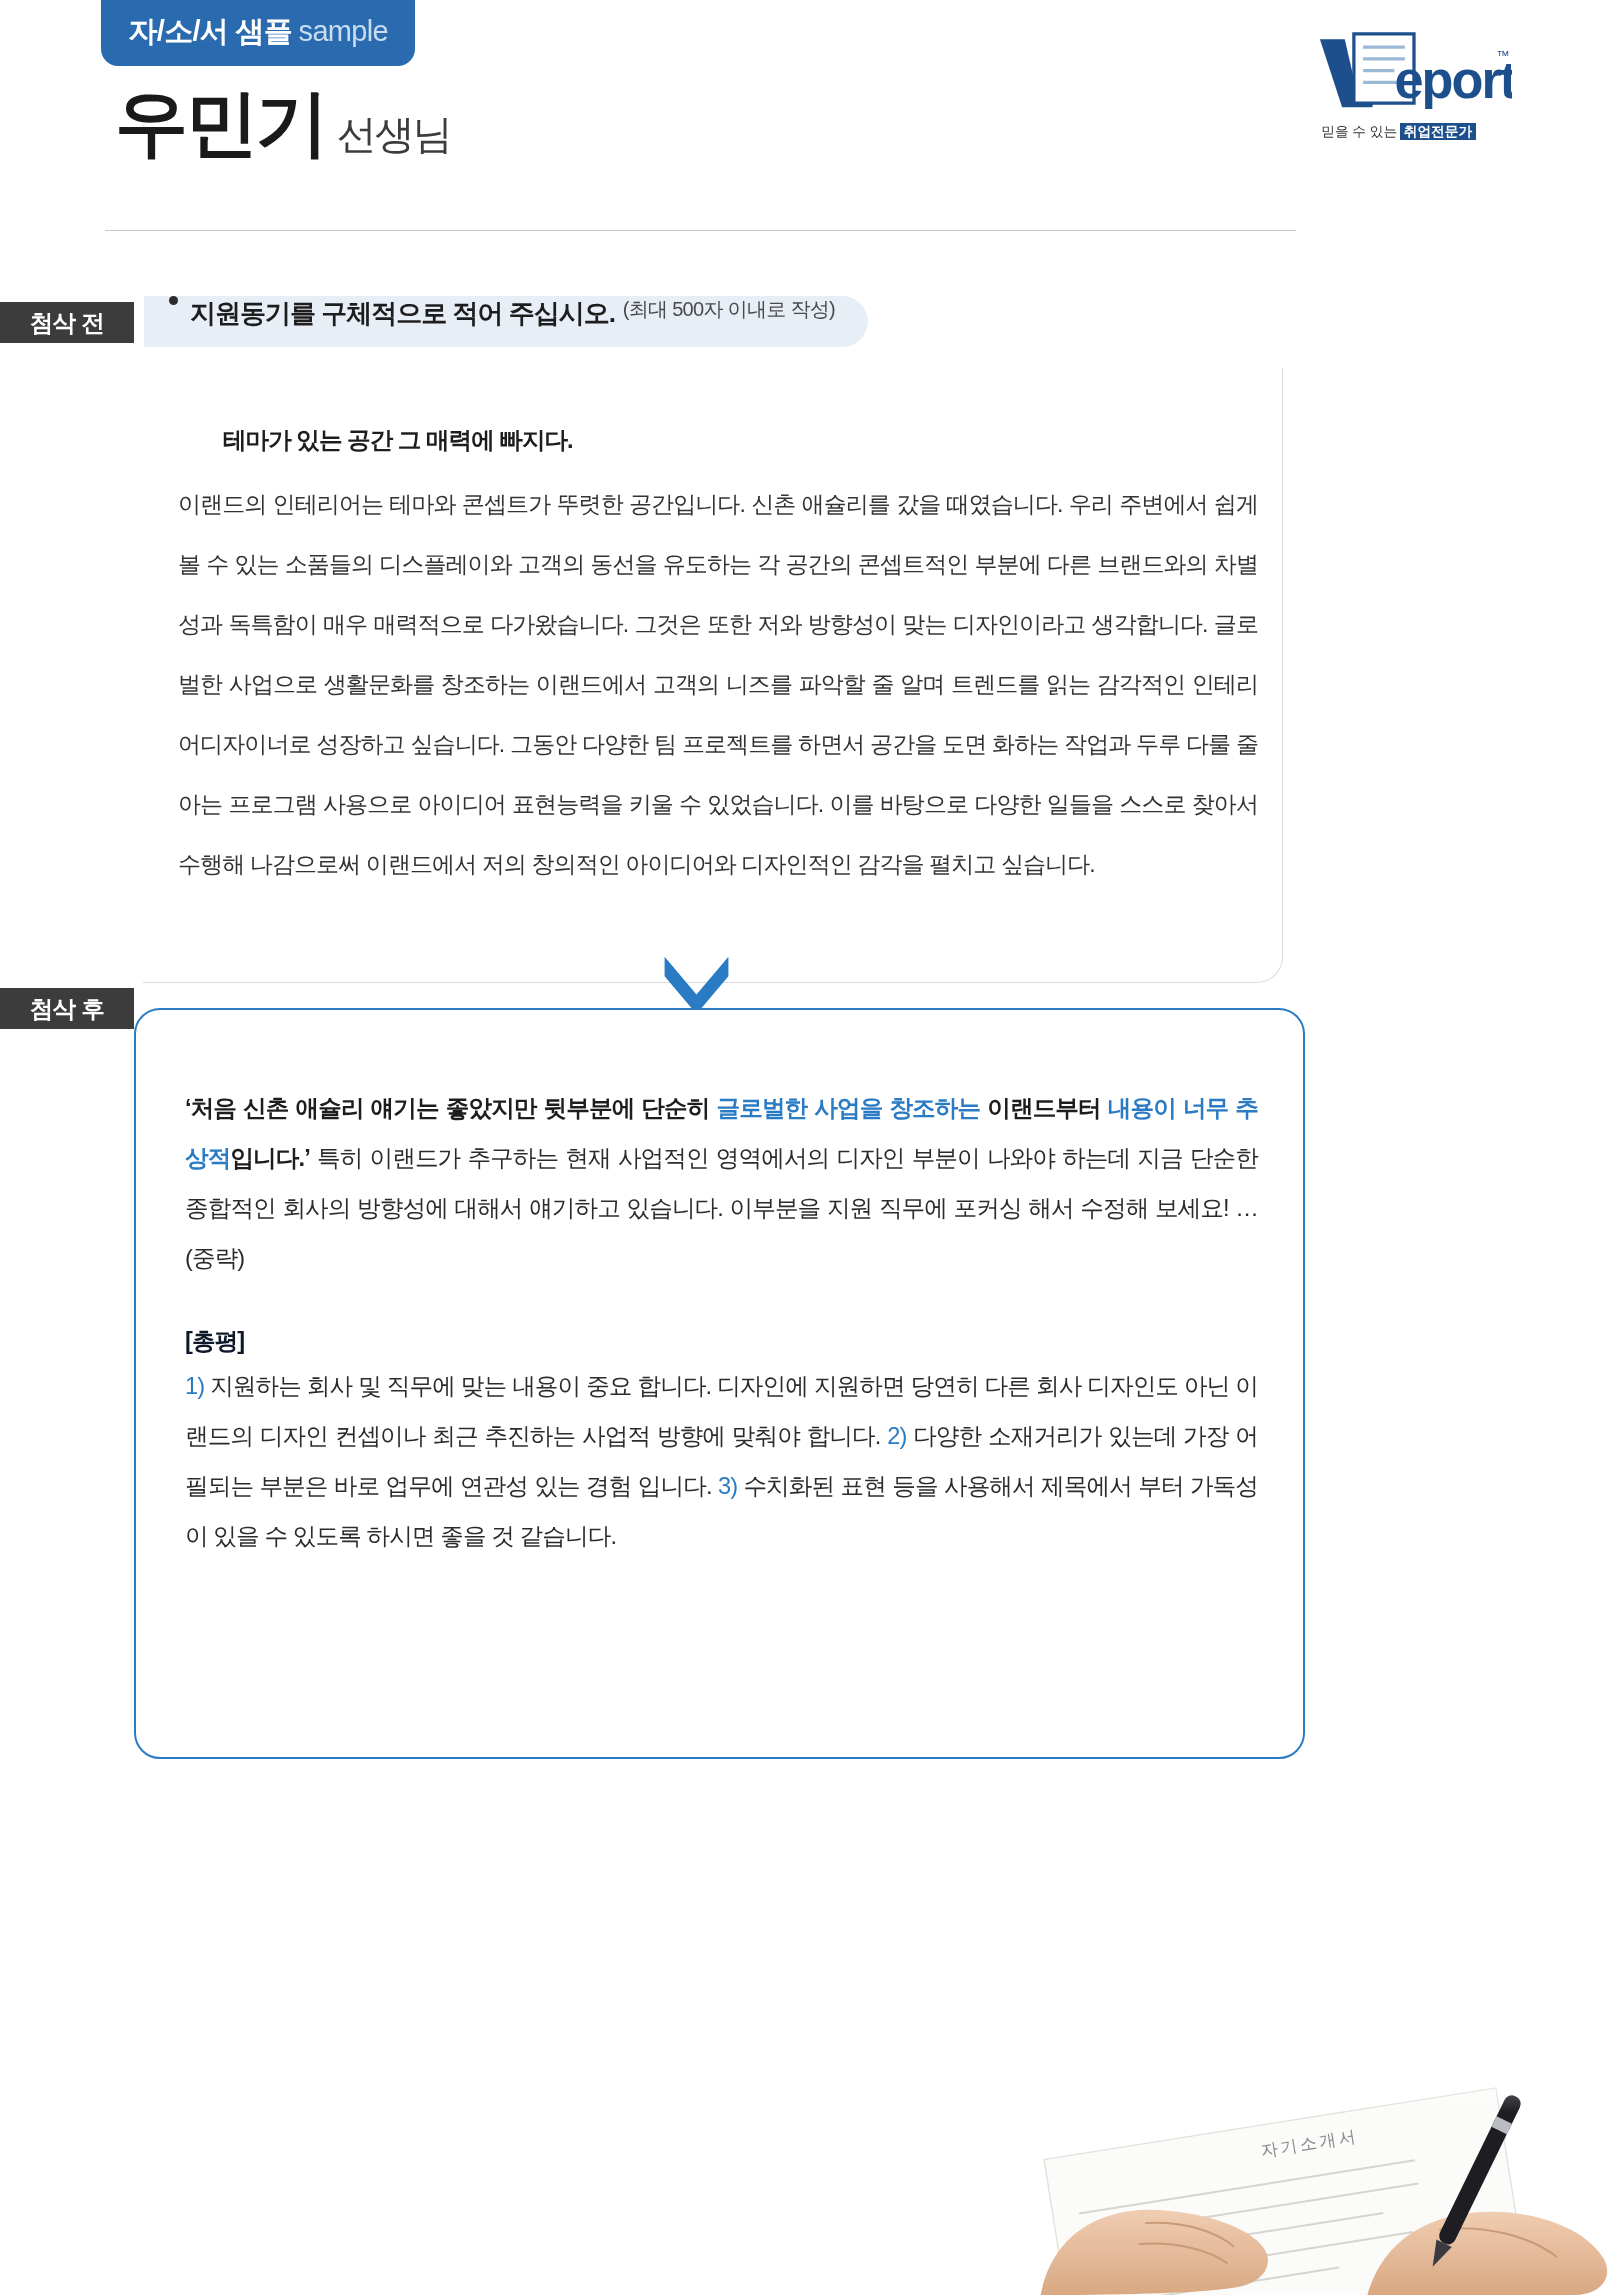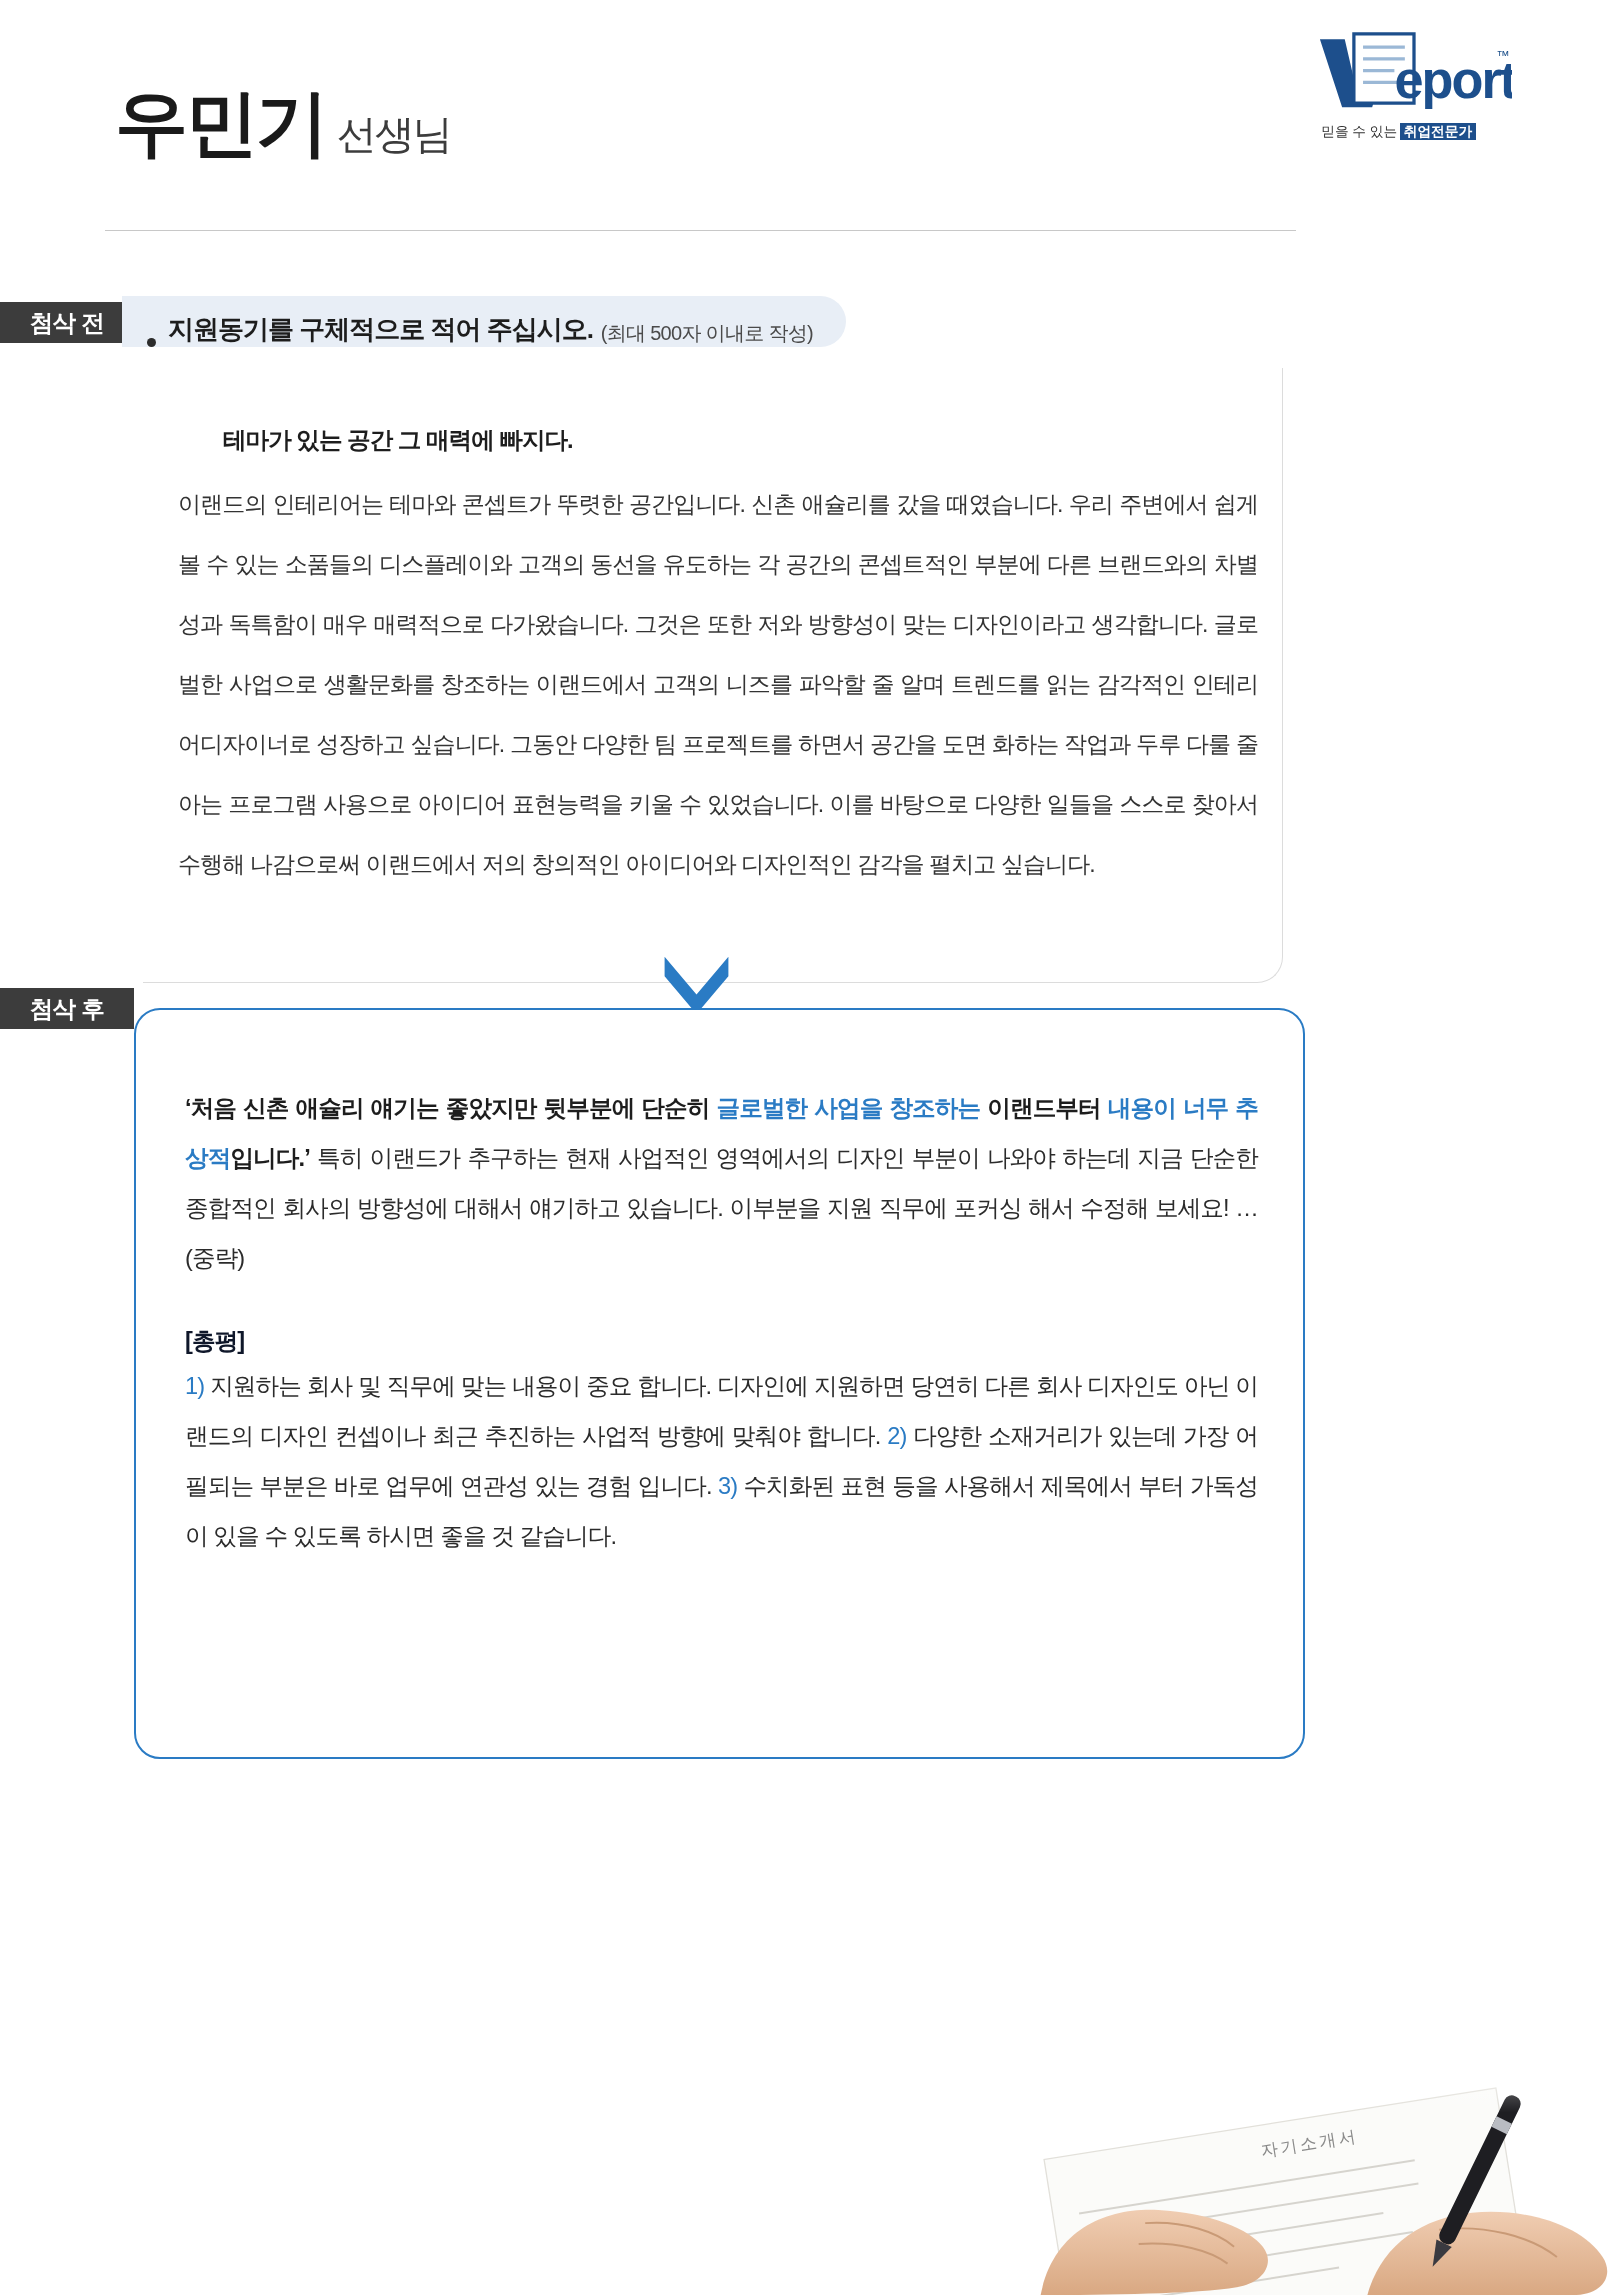--- a/index.html
+++ b/index.html
@@ -110,29 +110,29 @@
     align-items: center;
     justify-content: center;
     letter-spacing: -0.7px;
   }
   .side-label.before { top: 302px; }
   .side-label.after  { top: 988px; }
 
   
   .question-bar {
     position: absolute;
-    left: 122px;
+    left: 144px;
     top: 296px;
     height: 51px;
     background: #e8eef6;
     border-top-right-radius: 25.5px;
     border-bottom-right-radius: 25.5px;
-    padding: 6px 33px 0 25px;
+    padding: 0 33px 0 25px;
     display: flex;
-    align-items: flex-end;
+    align-items: flex-start;
     white-space: nowrap;
   }
   .q-bullet {
     width: 9.2px; height: 9.2px;
     border-radius: 50%;
     background: #2c2c2c;
     margin-right: 11.8px;
     flex: 0 0 auto;
   }
   .q-main {
@@ -237,20 +237,23 @@
     width: 936px;
     height: 281px;
     overflow: hidden;
   }
 </style>
 </head>
 <body>
 
 <div class="header">
 
+  <div class="sample-tab">
+    <span class="ko">자/소/서 샘플</span><span class="en">sample</span>
+  </div>
 
   <div class="name-line">
     <span class="name-main">우민기</span><span class="name-suffix">선생님</span>
   </div>
 
   <div class="header-rule"></div>
 
   <div class="logo">
     <svg class="logo-mark" viewBox="0 0 300 130">
 

